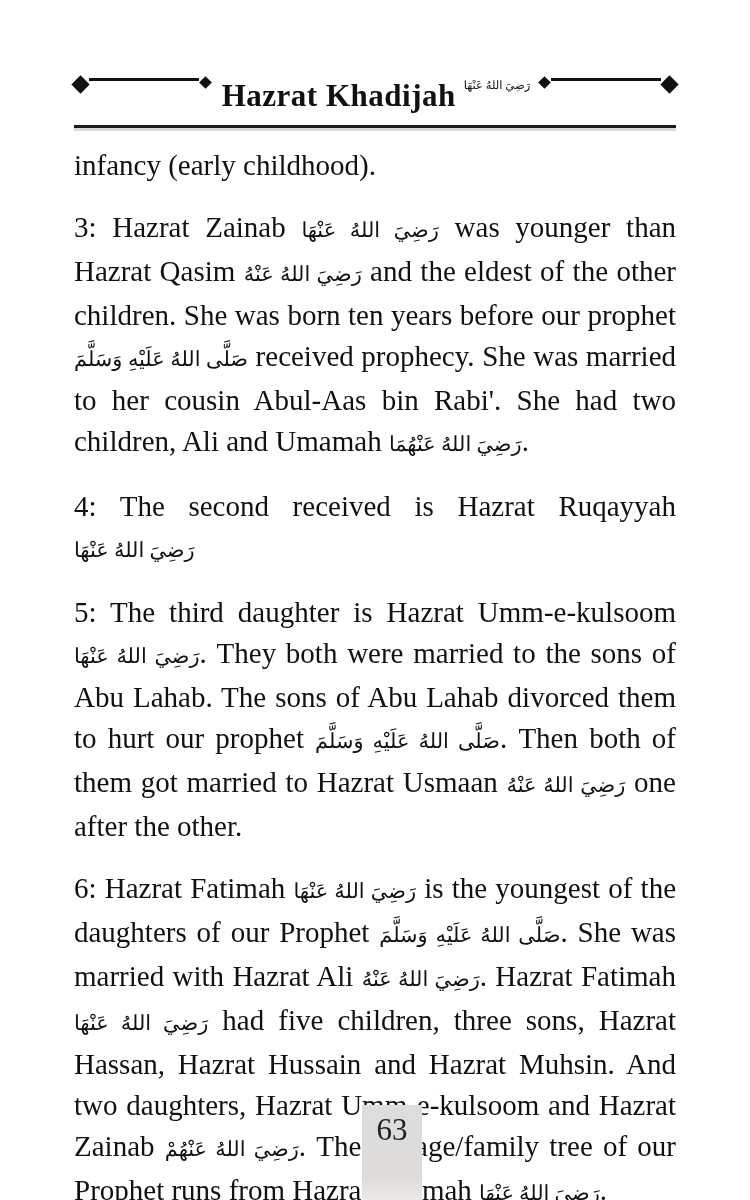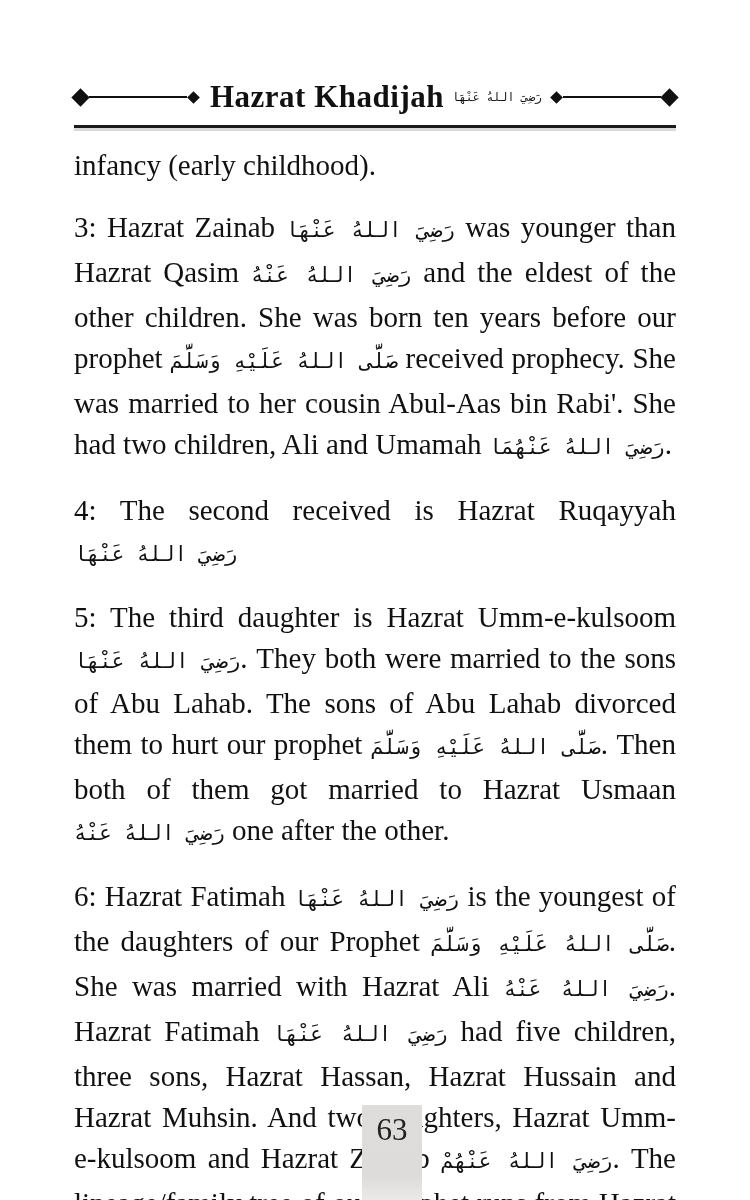--- a/index.html
+++ b/index.html
@@ -14,21 +14,21 @@
     background: #ffffff;
     overflow: hidden;
     box-sizing: border-box;
     padding: 78px 74px 0 74px;
     font-family: "Liberation Serif", serif;
     color: #111111;
   }
   
   .header {
     display: flex;
-    align-items: center;
+    align-items: flex-start;
     width: 100%;
     height: 38px;
   }
   .diamond {
     flex: 0 0 auto;
     background: #111111;
     transform: rotate(45deg);
   }
   .diamond.lg { width: 13px; height: 13px; }
   .diamond.sm { width: 9px;  height: 9px;  }
@@ -61,21 +61,21 @@
   .body {
     margin-top: 17px;
     font-size: 29px;
     line-height: 41px;
   }
   .body p {
     margin: 0 0 21px 0;
     text-align: justify;
   }
   .ar {
-    font-family: Liberation Mono, monospace;
+    font-family: Liberation Serif, serif;
     font-size: 0.72em;
     direction: rtl;
     unicode-bidi: isolate;
     white-space: nowrap;
   }
   
   .pagenum-box {
     position: absolute;
     left: 362px;
     top: 1105px;

